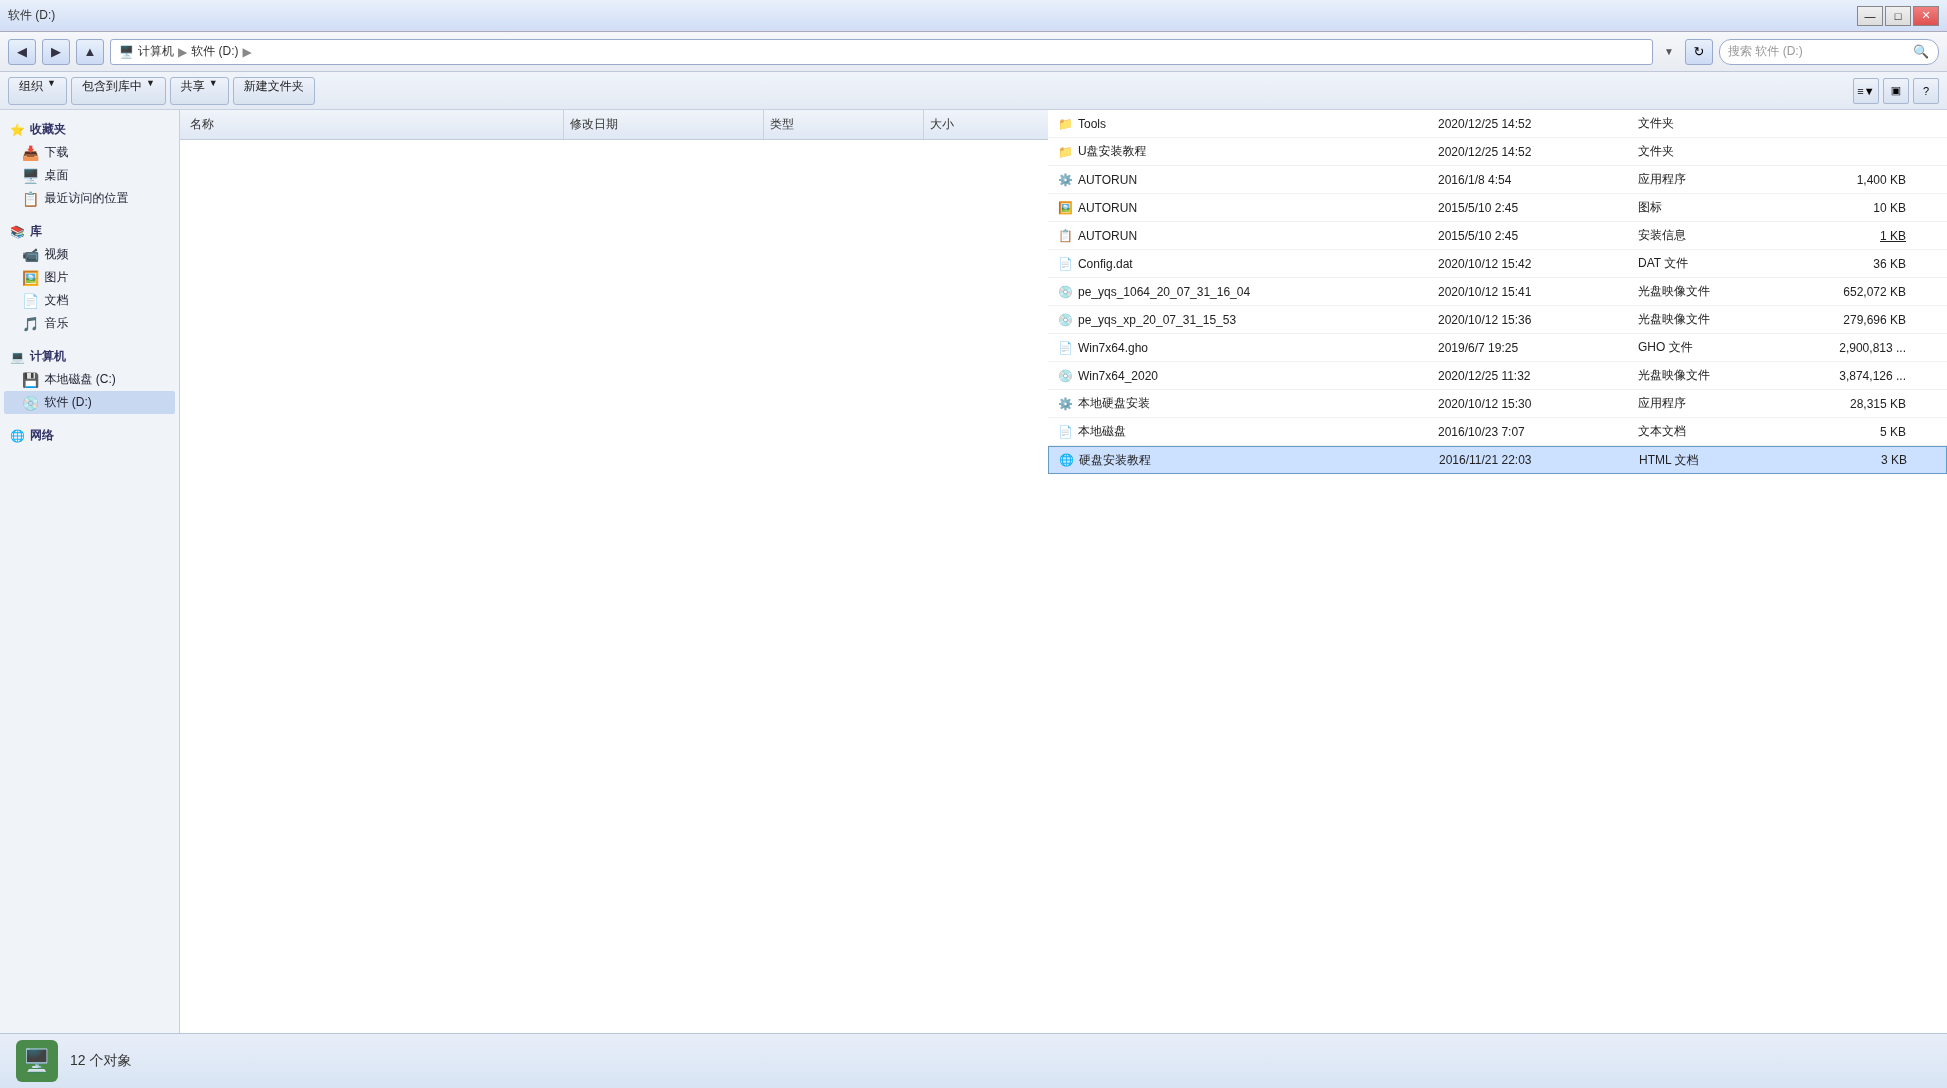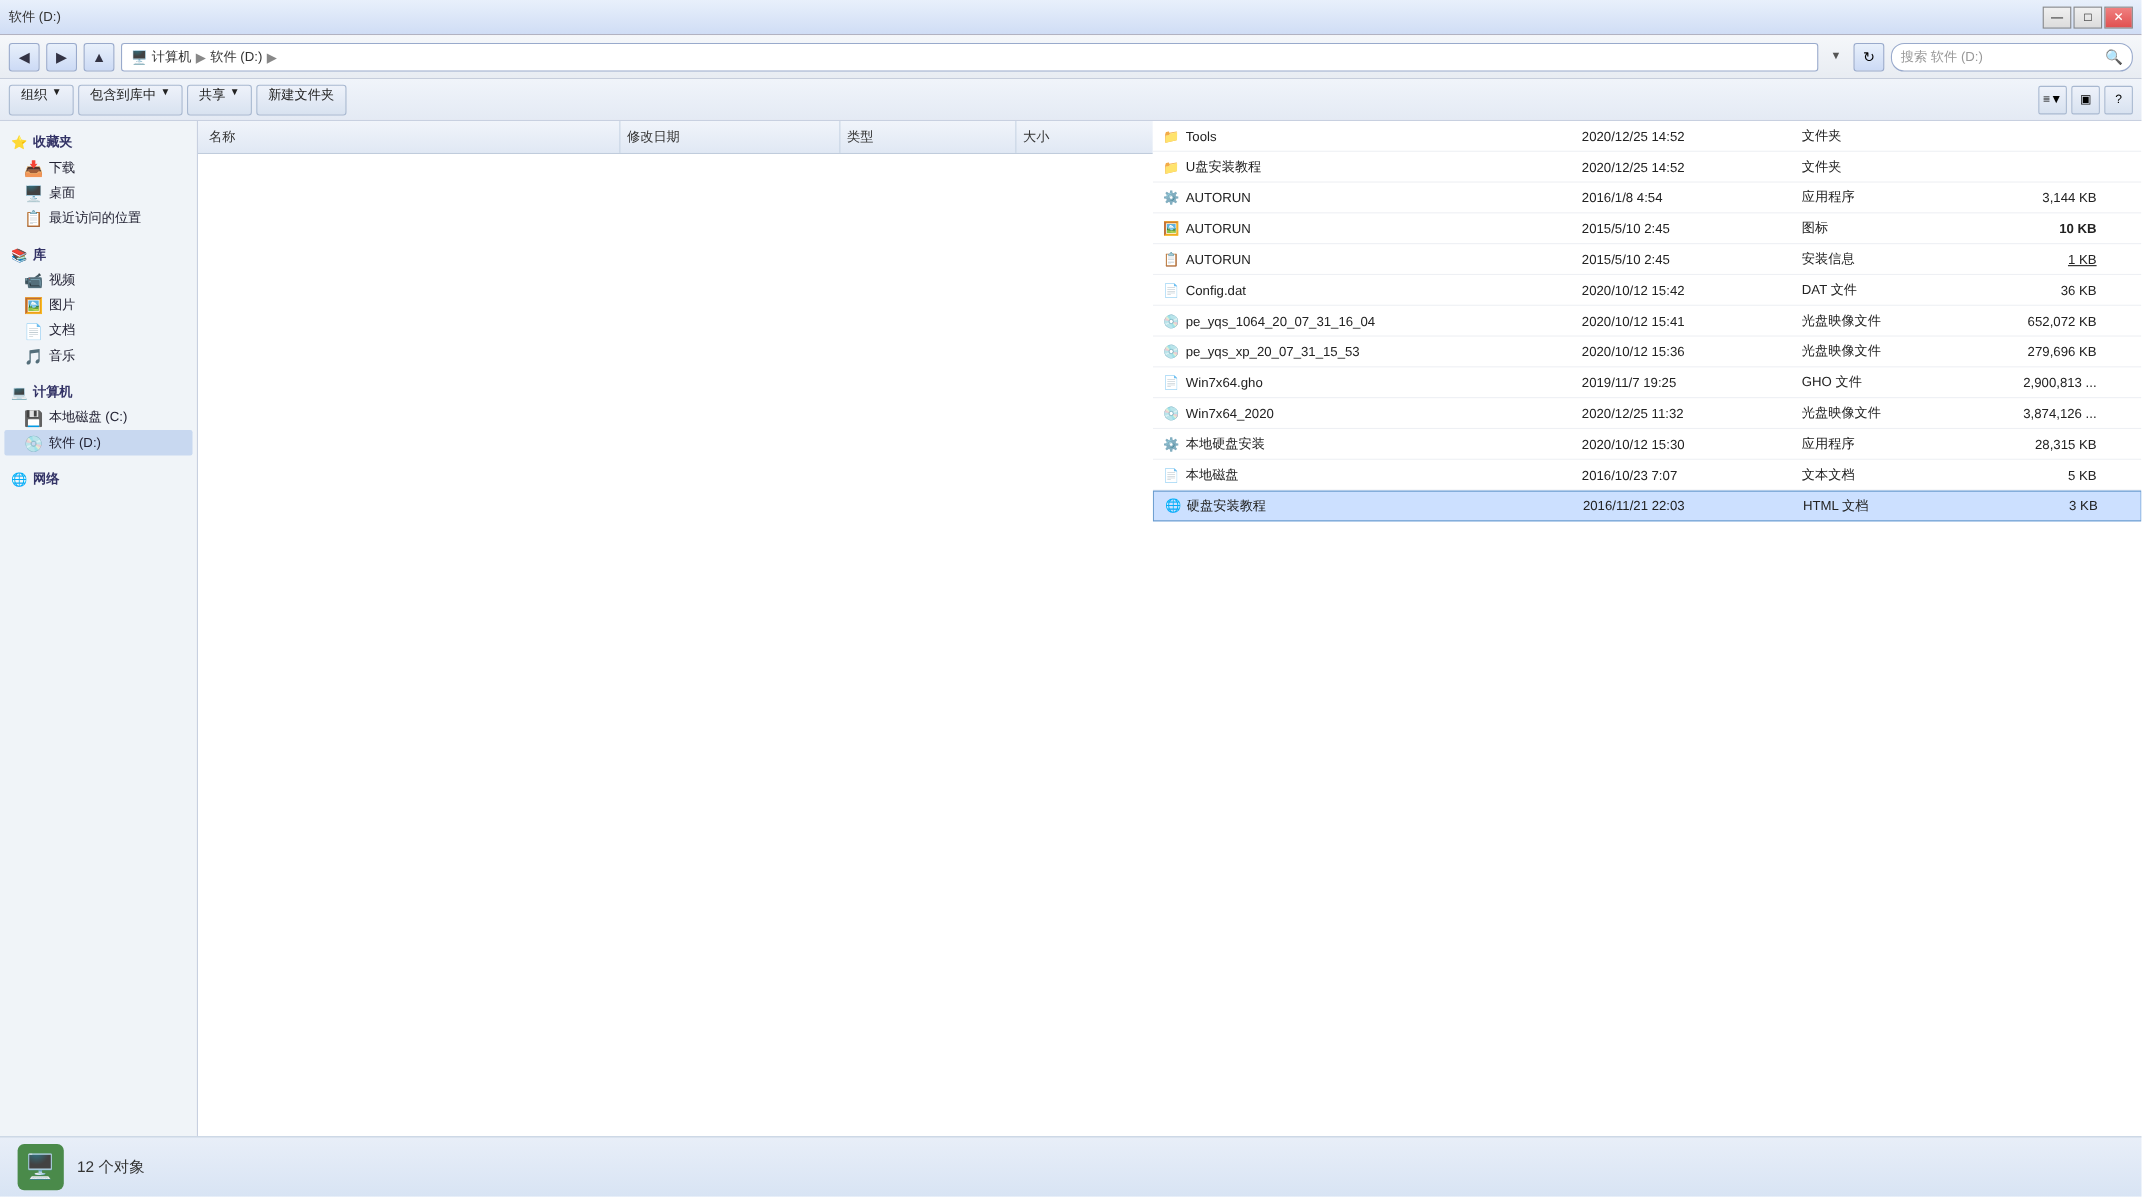--- a/index.html
+++ b/index.html
@@ -447,30 +447,30 @@
           <div class="file-cell">文件夹</div>
           <div class="file-cell" style="justify-content: flex-end;"></div>
         </div>
         <div class="file-row">
           <div class="file-cell">
             <span>⚙️</span>
             <span>AUTORUN</span>
           </div>
           <div class="file-cell">2016/1/8 4:54</div>
           <div class="file-cell">应用程序</div>
-          <div class="file-cell" style="justify-content: flex-end;">3,144 KB</div>
+          <div class="file-cell" style="justify-content: flex-end;">1,400 KB</div>
         </div>
         <div class="file-row">
           <div class="file-cell">
             <span>🖼️</span>
             <span>AUTORUN</span>
           </div>
           <div class="file-cell">2015/5/10 2:45</div>
           <div class="file-cell">图标</div>
-          <div class="file-cell" style="justify-content: flex-end; font-weight: bold;">10 KB</div>
+          <div class="file-cell" style="justify-content: flex-end;">10 KB</div>
         </div>
         <div class="file-row">
           <div class="file-cell">
             <span>📋</span>
             <span>AUTORUN</span>
           </div>
           <div class="file-cell">2015/5/10 2:45</div>
           <div class="file-cell">安装信息</div>
           <div class="file-cell" style="justify-content: flex-end; text-decoration: underline;">1 KB</div>
         </div>
@@ -499,21 +499,21 @@
           </div>
           <div class="file-cell">2020/10/12 15:36</div>
           <div class="file-cell">光盘映像文件</div>
           <div class="file-cell" style="justify-content: flex-end;">279,696 KB</div>
         </div>
         <div class="file-row">
           <div class="file-cell">
             <span>📄</span>
             <span>Win7x64.gho</span>
           </div>
-          <div class="file-cell">2019/11/7 19:25</div>
+          <div class="file-cell">2019/6/7 19:25</div>
           <div class="file-cell">GHO 文件</div>
           <div class="file-cell" style="justify-content: flex-end;">2,900,813 ...</div>
         </div>
         <div class="file-row">
           <div class="file-cell">
             <span>💿</span>
             <span>Win7x64_2020</span>
           </div>
           <div class="file-cell">2020/12/25 11:32</div>
           <div class="file-cell">光盘映像文件</div>

